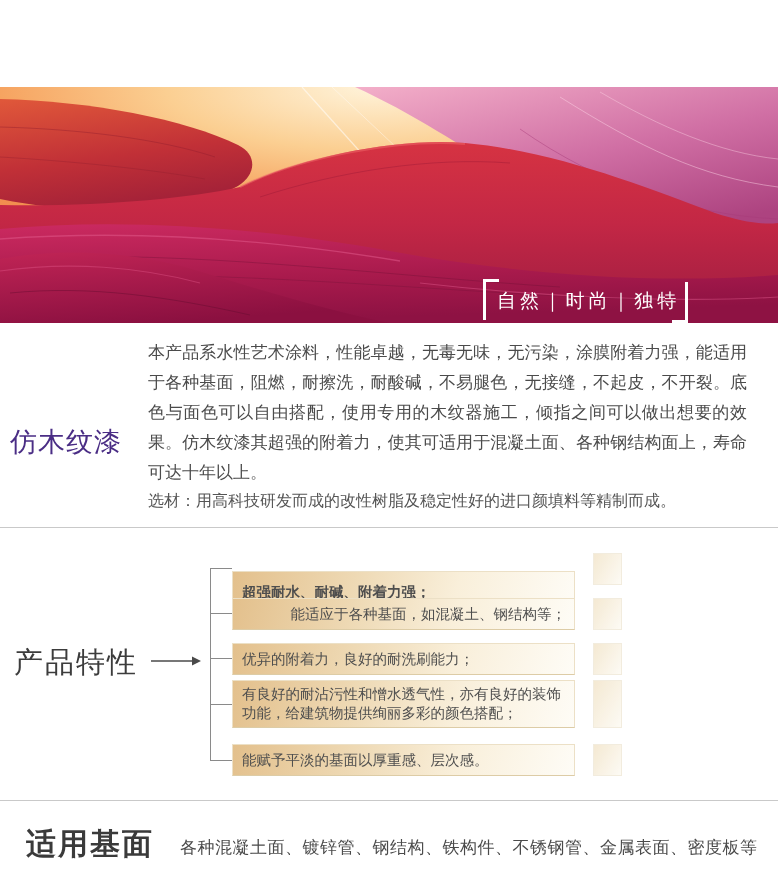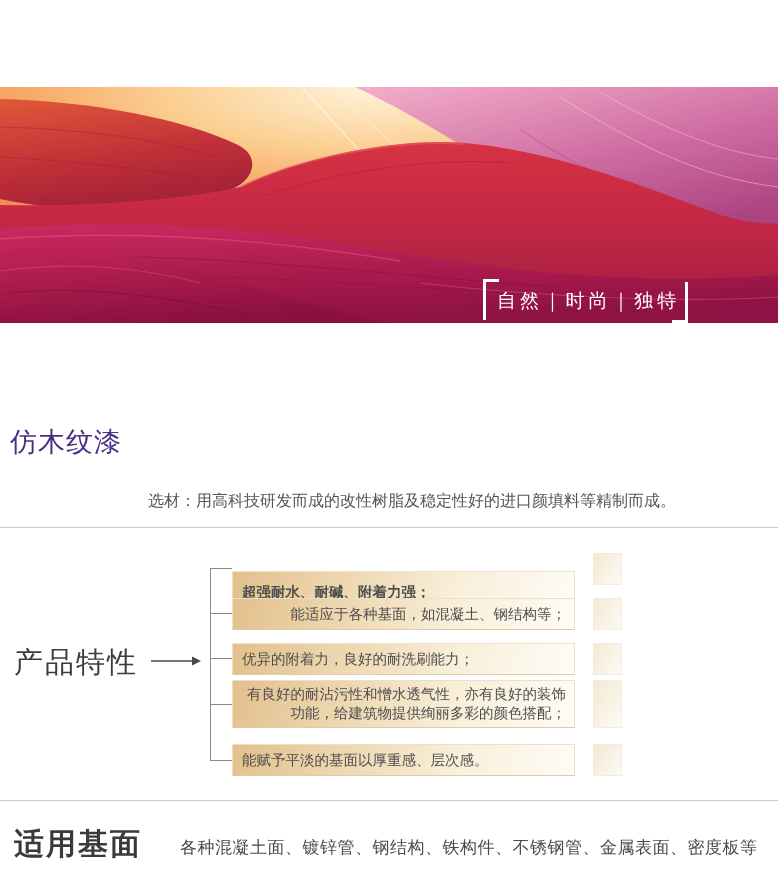--- a/index.html
+++ b/index.html
@@ -35,21 +35,21 @@
   .tree-b{position:absolute;left:210px;width:22px;height:1px;background:#8a8a8a;}
   .feat-box{position:absolute;left:232px;width:343px;box-sizing:border-box;
         background:linear-gradient(105deg,#e3c08c 0%,#eed9b4 35%,#f9efda 65%,#fefcf6 100%);
         border:1px solid #ece0c6;border-bottom-color:#ddcca6;
         display:flex;align-items:center;padding:0 8px 0 9px;
         font-size:14.5px;line-height:19px;color:#4e4e4e;}
   .feat-echo{position:absolute;left:593px;width:29px;box-sizing:border-box;
         background:linear-gradient(120deg,#f2e4c8,#fdfaf2);
         border:1px solid #f0e8d6;opacity:.8;}
   
-  .sub-heading{position:absolute;left:14px;top:824px;
+  .sub-heading{position:absolute;left:26px;top:824px;
         font-family:"Liberation Sans","DejaVu Sans",sans-serif;
         font-size:30px;font-weight:600;letter-spacing:2px;color:#3a3a3a;}
   .sub-text{position:absolute;left:180px;top:836px;font-size:17px;color:#4a4a4a;
         letter-spacing:0.5px;white-space:nowrap;}
 </style>
 </head>
 <body>
 
 <div class="page">
 
@@ -120,20 +120,21 @@
     </svg>
 
     <div class="slogan-wrap">
       <div class="bk-l"></div>
       <div class="bk-r"></div>
       <div class="slogan-text">自然｜时尚｜独特</div>
     </div>
   </div>
 
   <div class="intro-title">仿木纹漆</div>
+  <div class="intro-para">本产品系水性艺术涂料，性能卓越，无毒无味，无污染，涂膜附着力强，能适用于各种基面，阻燃，耐擦洗，耐酸碱，不易腿色，无接缝，不起皮，不开裂。底色与面色可以自由搭配，使用专用的木纹器施工，倾指之间可以做出想要的效果。仿木纹漆其超强的附着力，使其可适用于混凝土面、各种钢结构面上，寿命可达十年以上。</div>
   <div class="intro-note">选材：用高科技研发而成的改性树脂及稳定性好的进口颜填料等精制而成。</div>
 
   <div class="hr hr1"></div>
 
   <div class="feat-heading">产品特性</div>
 
   <svg class="feat-arrow" width="52" height="12">
     <line x1="1" y1="6" x2="43" y2="6" stroke="#4a4a4a" stroke-width="1.5"></line>
     <polygon points="42,1.5 51,6 42,10.5" fill="#4a4a4a"></polygon>
   </svg>
@@ -147,21 +148,21 @@
 
   <div class="feat-box" style="top:571px;height:42px;font-weight:bold;">
     <span>超强耐水、耐碱、附着力强；</span>
   </div>
   <div class="feat-box" style="top:598px;height:32px;justify-content:flex-end;">
     <span>能适应于各种基面，如混凝土、钢结构等；</span>
   </div>
   <div class="feat-box" style="top:643px;height:32px;">
     <span>优异的附着力，良好的耐洗刷能力；</span>
   </div>
-  <div class="feat-box" style="top:680px;height:48px;text-align:right;">
+  <div class="feat-box" style="top:680px;height:48px;">
     <span>有良好的耐沾污性和憎水透气性，亦有良好的装饰功能，给建筑物提供绚丽多彩的颜色搭配；</span>
   </div>
   <div class="feat-box" style="top:744px;height:32px;">
     <span>能赋予平淡的基面以厚重感、层次感。</span>
   </div>
 
   <div class="feat-echo" style="top:553px;height:32px;"></div>
   <div class="feat-echo" style="top:598px;height:32px;"></div>
   <div class="feat-echo" style="top:643px;height:32px;"></div>
   <div class="feat-echo" style="top:680px;height:48px;"></div>

